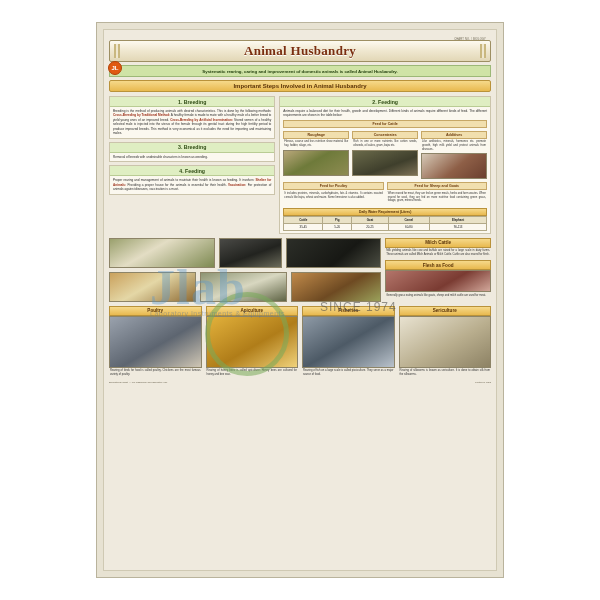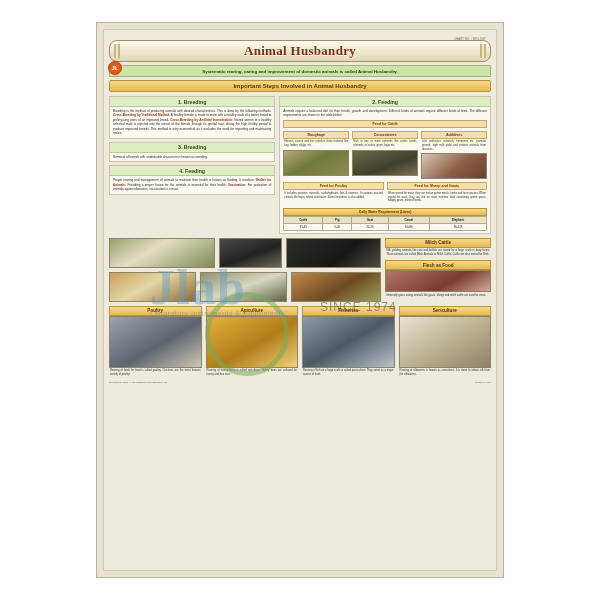--- a/index.html
+++ b/index.html
@@ -36,21 +36,21 @@
     position: absolute;
     right: 10px; top: 8px;
     font-size: 2.6px; color: #6b6450; letter-spacing: .2px;
   }
   
   .title-bar {
     margin: 6px 0 0 0;
     height: 22px;
     background: linear-gradient(180deg,#fdfaf0 0%, #efe7cf 50%, #e2d7b6 100%);
     border: 1px solid #9d8f63;
-    border-radius: 8px;
+    border-radius: 2px;
     display: flex; align-items: center; justify-content: center;
     position: relative;
   }
   .title-bar:before, .title-bar:after{
     content:""; position:absolute; top:3px; bottom:3px; width:6px;
     background: repeating-linear-gradient(90deg,#c9b77f 0 2px,#efe7cf 2px 4px);
   }
   .title-bar:before{ left:4px; }
   .title-bar:after{ right:4px; }
   .title-text {

